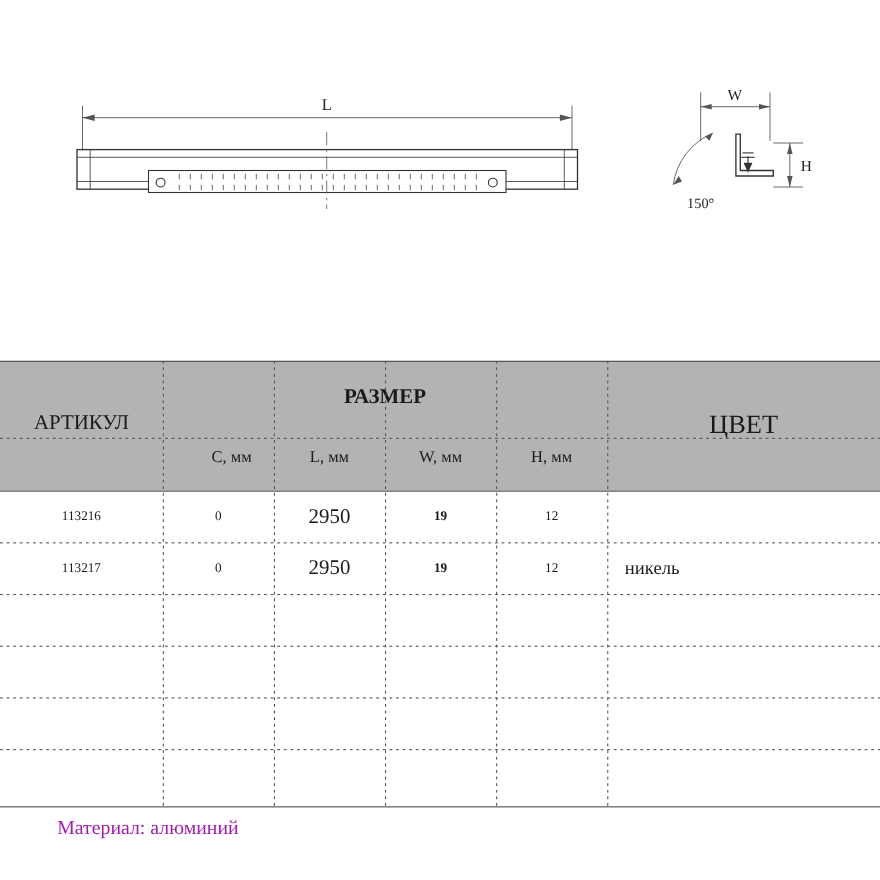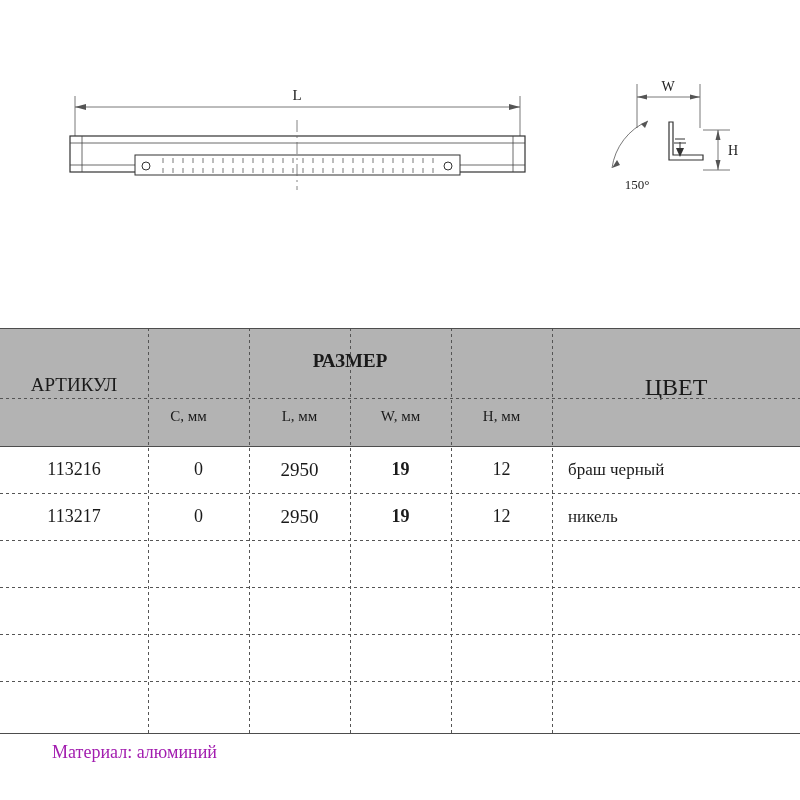--- a/index.html
+++ b/index.html
@@ -84,38 +84,38 @@
     left: 552px; top: 46px; width: 248px;
     font-size: 24px;
   }
   .sub-hdr {
     position: absolute;
     top: 80px;
     font-size: 15px;
     text-align: center;
     color: #1a1a1a;
   }
-  #sub-c { left: 138px; width: 101px; }
+  #sub-c { left: 160px; width: 101px; }
   #sub-l { left: 249px; width: 101px; }
   #sub-w { left: 350px; width: 101px; text-align: center; }
   #sub-h { left: 451px; width: 101px; }
 
   .row {
     position: absolute;
     left: 0;
     width: 800px;
     height: 47px;
   }
   .cell {
     position: absolute;
     top: 0;
     height: 47px;
     line-height: 47px;
     text-align: center;
-    font-size: 18px;
+    font-size: 12px;
     color: #1a1a1a;
   }
   .c-art { left: 0; width: 148px; }
   .c-c   { left: 148px; width: 101px; }
   .c-l   { left: 249px; width: 101px; font-size: 19px; }
   .c-w   { left: 350px; width: 101px; font-weight: bold; }
   .c-h   { left: 451px; width: 101px; }
   .c-col { left: 552px; width: 248px; text-align: left; padding-left: 16px; box-sizing: border-box; font-size: 17px; }
 
   #material {
@@ -275,21 +275,20 @@
   <div class="hsep" style="top:306px"></div>
   <div class="hsep" style="top:353px"></div>
   <div class="solid-line" style="top:405px"></div>
 
   <div class="row" style="top:118px">
     <div class="cell c-art">113216</div>
     <div class="cell c-c">0</div>
     <div class="cell c-l">2950</div>
     <div class="cell c-w">19</div>
     <div class="cell c-h">12</div>
-    <div class="cell c-col">браш черный</div>
   </div>
 
   <div class="row" style="top:165px">
     <div class="cell c-art">113217</div>
     <div class="cell c-c">0</div>
     <div class="cell c-l">2950</div>
     <div class="cell c-w">19</div>
     <div class="cell c-h">12</div>
     <div class="cell c-col">никель</div>
   </div>

